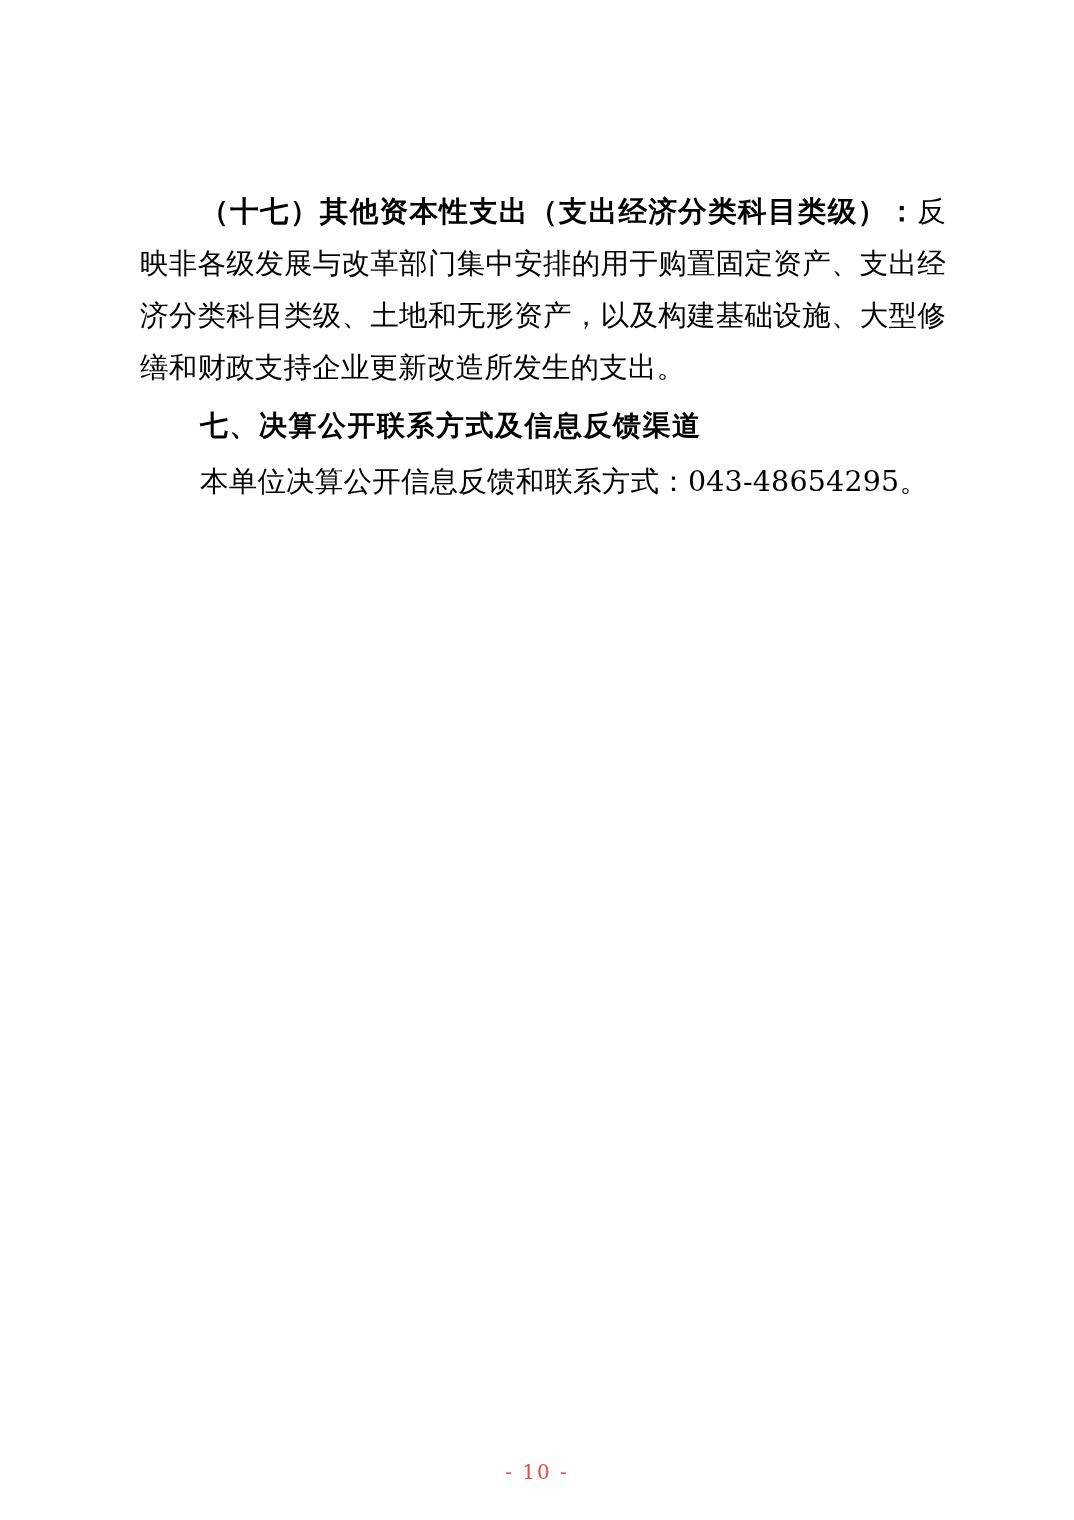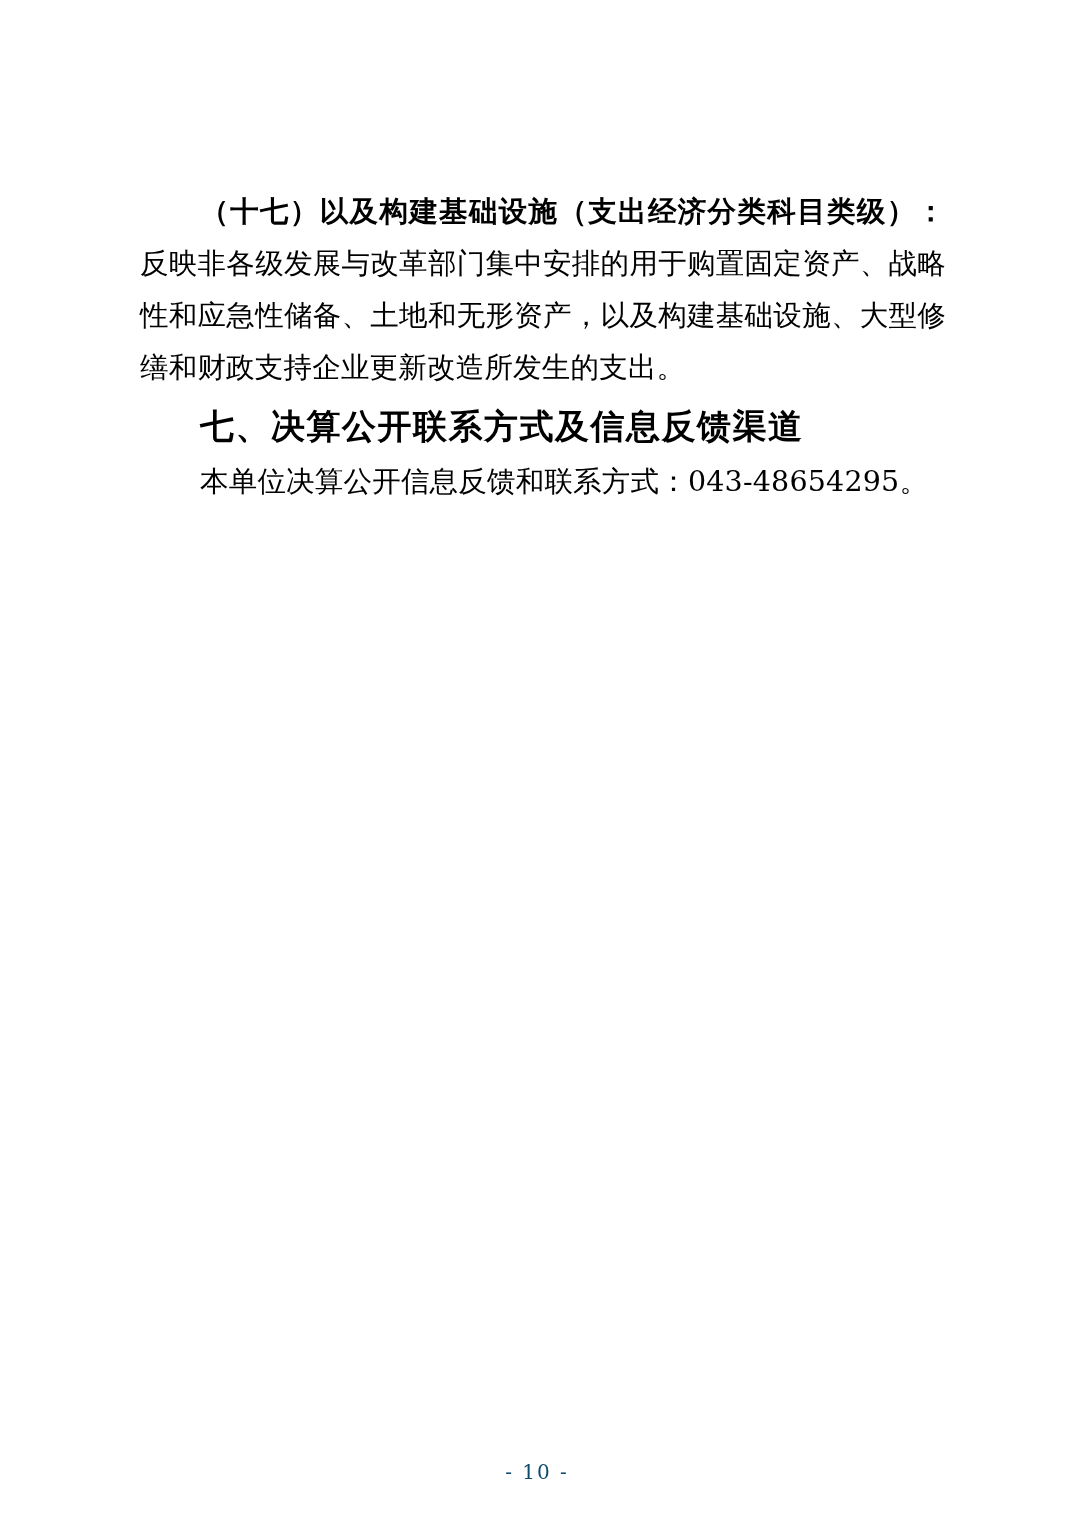--- a/index.html
+++ b/index.html
@@ -35,21 +35,21 @@
   .para .indent {
     display: inline-block;
     width: 60px;
   }
   .bold-lead {
     font-weight: bold;
     letter-spacing: 1px;
   }
   .heading {
     font-family: "DejaVu Sans", "Liberation Sans", sans-serif;
-    font-size: 34px;
+    font-size: 28px;
     font-weight: bold;
     line-height: 52px;
     margin: 6px 0 0 0;
     letter-spacing: 1.5px;
   }
   .heading .indent {
     display: inline-block;
     width: 60px;
   }
   .contact {
@@ -63,30 +63,30 @@
     width: 60px;
   }
   .footer {
     position: absolute;
     left: 0;
     bottom: 36px;
     width: 1074px;
     text-align: center;
     font-size: 20px;
     letter-spacing: 2px;
-    color: #0c4a6e;
+    color: #ef4444;
   }
 </style>
 </head>
 <body>
 
 <div class="page">
 
   <p class="para">
-    <span class="indent"></span><span class="bold-lead">（十七）以及构建基础设施（支出经济分类科目类级）：</span><span>反映非各级发展与改革部门集中安排的用于购置固定资产、战略性和应急性储备、土地和无形资产，以及构建基础设施、大型修缮和财政支持企业更新改造所发生的支出。</span>
+    <span class="indent"></span><span class="bold-lead">（十七）其他资本性支出（支出经济分类科目类级）：</span><span>反映非各级发展与改革部门集中安排的用于购置固定资产、支出经济分类科目类级、土地和无形资产，以及构建基础设施、大型修缮和财政支持企业更新改造所发生的支出。</span>
   </p>
 
   <h2 class="heading">
     <span class="indent"></span><span>七、决算公开联系方式及信息反馈渠道</span>
   </h2>
 
   <p class="contact">
     <span class="indent"></span><span>本单位决算公开信息反馈和联系方式：043-48654295。</span>
   </p>
 

